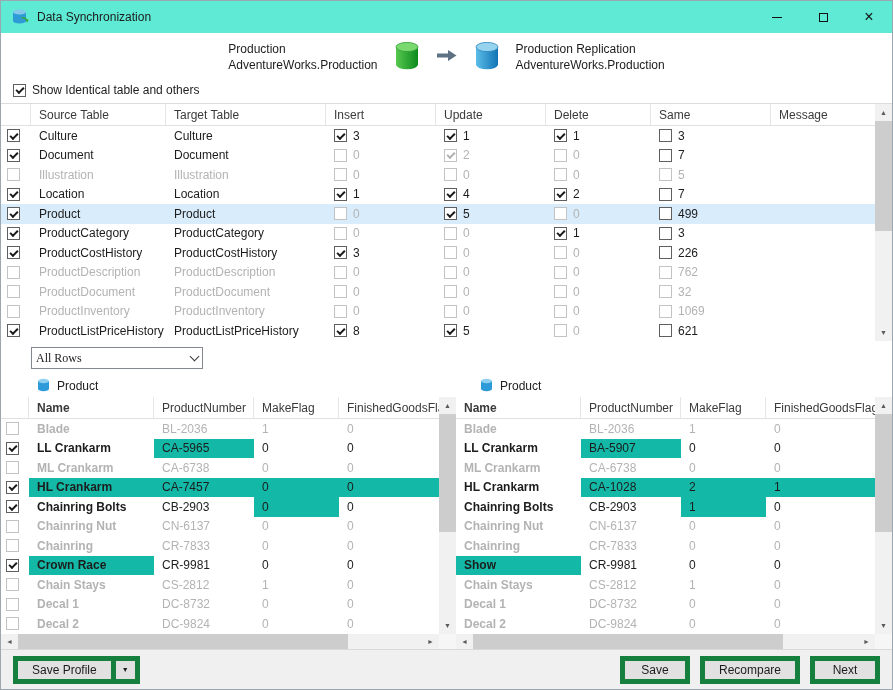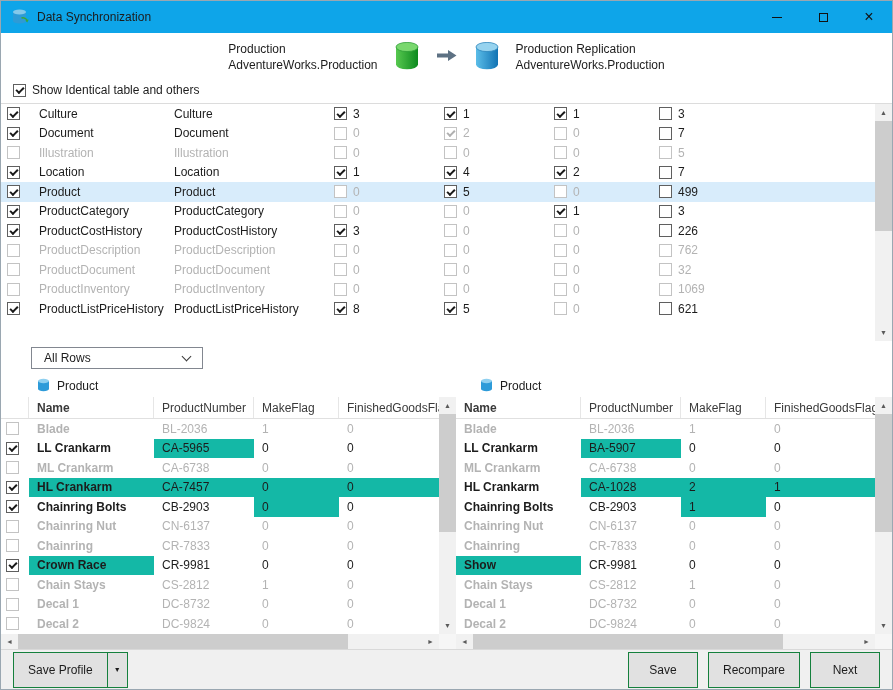--- a/index.html
+++ b/index.html
@@ -1,20 +1,20 @@
 <!DOCTYPE html>
 <html><head>
 <meta charset="utf-8">
 <style>
   * { margin:0; padding:0; box-sizing:border-box; }
   body { width:893px; height:690px; font-family:"Liberation Sans",sans-serif; font-size:12px; color:#1c1c1c; background:#e8e8e8; }
   .window { width:893px; height:690px; background:#fff; border:1px solid #9aa7b1; display:flex; flex-direction:column; overflow:hidden; }
 
   
-  .titlebar { height:32px; flex:none; display:flex; align-items:center; background:#0ea5e9; }
+  .titlebar { height:32px; flex:none; display:flex; align-items:center; background:#5eead4; }
   .title-icon { margin-left:10px; display:flex; }
   .title-text { margin-left:8px; }
   .win-controls { margin-left:auto; display:flex; height:100%; }
   .win-btn { width:46px; height:100%; display:flex; align-items:center; justify-content:center; }
   .glyph-min { width:10px; border-top:1px solid #111; }
   .glyph-max { width:9px; height:9px; border:1px solid #111; }
   .glyph-close { font-size:16px; line-height:1; color:#111; }
 
   
   .header { height:70px; flex:none; position:relative; background:#fff; }
@@ -60,21 +60,21 @@
   .vthumb { width:17px; background:#cdcdcd; flex:none; }
   .hscrolls { height:15px; flex:none; display:flex; background:#fafafa; }
   .hscroll { display:flex; align-items:center; background:#f1f1f1; height:15px; }
   .sb-btn.h { height:15px; }
   .htrack { flex:1; display:flex; }
   .hthumb { height:15px; background:#cdcdcd; flex:none; }
   .corner { width:17px; height:15px; background:#f6f6f6; flex:none; }
 
   
   .filterbar { height:34px; flex:none; background:#fff; padding:6px 0 0 30px; }
-  .combo { width:172px; height:22px; border:1px solid #828790; background:#fff; display:flex; align-items:center; padding:0 12px; }
+  .combo { width:172px; height:22px; border:1px solid #828790; background:#fff; display:flex; align-items:center; padding:0 4px;font-family:Liberation Serif, serif; }
   .chev { width:7px; height:7px; border-right:1.5px solid #3a3a3a; border-bottom:1.5px solid #3a3a3a; transform:rotate(45deg); margin-left:auto; margin-top:-4px; flex:none; }
 
   
   .detail-titles { height:22px; flex:none; display:flex; align-items:center; background:#fff; }
   .dtitle { display:flex; align-items:center; gap:7px; }
   .dtitle.lt { width:455px; padding-left:36px; flex:none; }
   .dtitle.rt { padding-left:24px; }
   .details { height:237px; flex:none; display:flex; overflow:hidden; }
   .dpanel { display:flex; flex:none; overflow:hidden; }
   .dgrid { overflow:hidden; }
@@ -82,21 +82,21 @@
   #right-panel { width:436px; } #right-panel .dgrid { width:419px; }
   .drow { display:flex; height:19.5px; align-items:center; }
   .d-sel { width:28px; flex:none; justify-content:center; padding:0; }
   .d-name { width:125px; flex:none;font-weight:bold; }
   .d-num { width:100px; flex:none; }
   .d-make { width:85px; flex:none; }
   .d-fin { flex:1; border-right:none; }
 
   
   .footer { flex:1; background:#f0f0f0; border-top:1px solid #d9d9d9; display:flex; align-items:center; padding:0 12px; }
-  .btn { background:#e1e1e1; border:1px solid #15803d; height:36px; padding:0 14px; font-family:"Liberation Sans",sans-serif; font-size:12px; color:#1c1c1c; display:inline-flex; align-items:center; justify-content:center; }
+  .btn { background:#e1e1e1; border:5px solid #15803d; height:28px; padding:0 14px; font-family:"Liberation Sans",sans-serif; font-size:12px; color:#1c1c1c; display:inline-flex; align-items:center; justify-content:center; }
   .split-btn { display:flex; }
   .split-btn .btn.main { border-right:none; }
   .btn.arrow { padding:0 6px; }
   .btn.arrow .tri { font-size:7px; }
   .footer-right { margin-left:auto; display:flex; gap:10px; }
   .footer-right .btn { min-width:70px; }
 </style>
 </head>
 <body>
 
@@ -168,20 +168,30 @@
       </div>
     </div>
     <label class="show-identical">
       <span class="cb checked"></span>
       <span>Show Identical table and others</span>
     </label>
   </div>
 
   <div class="main-grid">
     <div class="grid-body">
+      <div class="ghead" id="main-head">
+          <div class="ghc c-sel"></div>
+          <div class="ghc c-src">Source Table</div>
+          <div class="ghc c-tgt">Target Table</div>
+          <div class="ghc c-ins">Insert</div>
+          <div class="ghc c-upd">Update</div>
+          <div class="ghc c-del">Delete</div>
+          <div class="ghc c-same">Same</div>
+          <div class="ghc c-msg">Message</div>
+        </div>
       <div id="main-rows">
           <div class="grow">
             <div class="gc c-sel">
               <span class="cb checked"></span>
             </div>
             <div class="gc c-src">Culture</div>
             <div class="gc c-tgt">Culture</div>
             <div class="gc c-ins">
               <span class="cb checked"></span>
               <span class="cnt">3</span>

